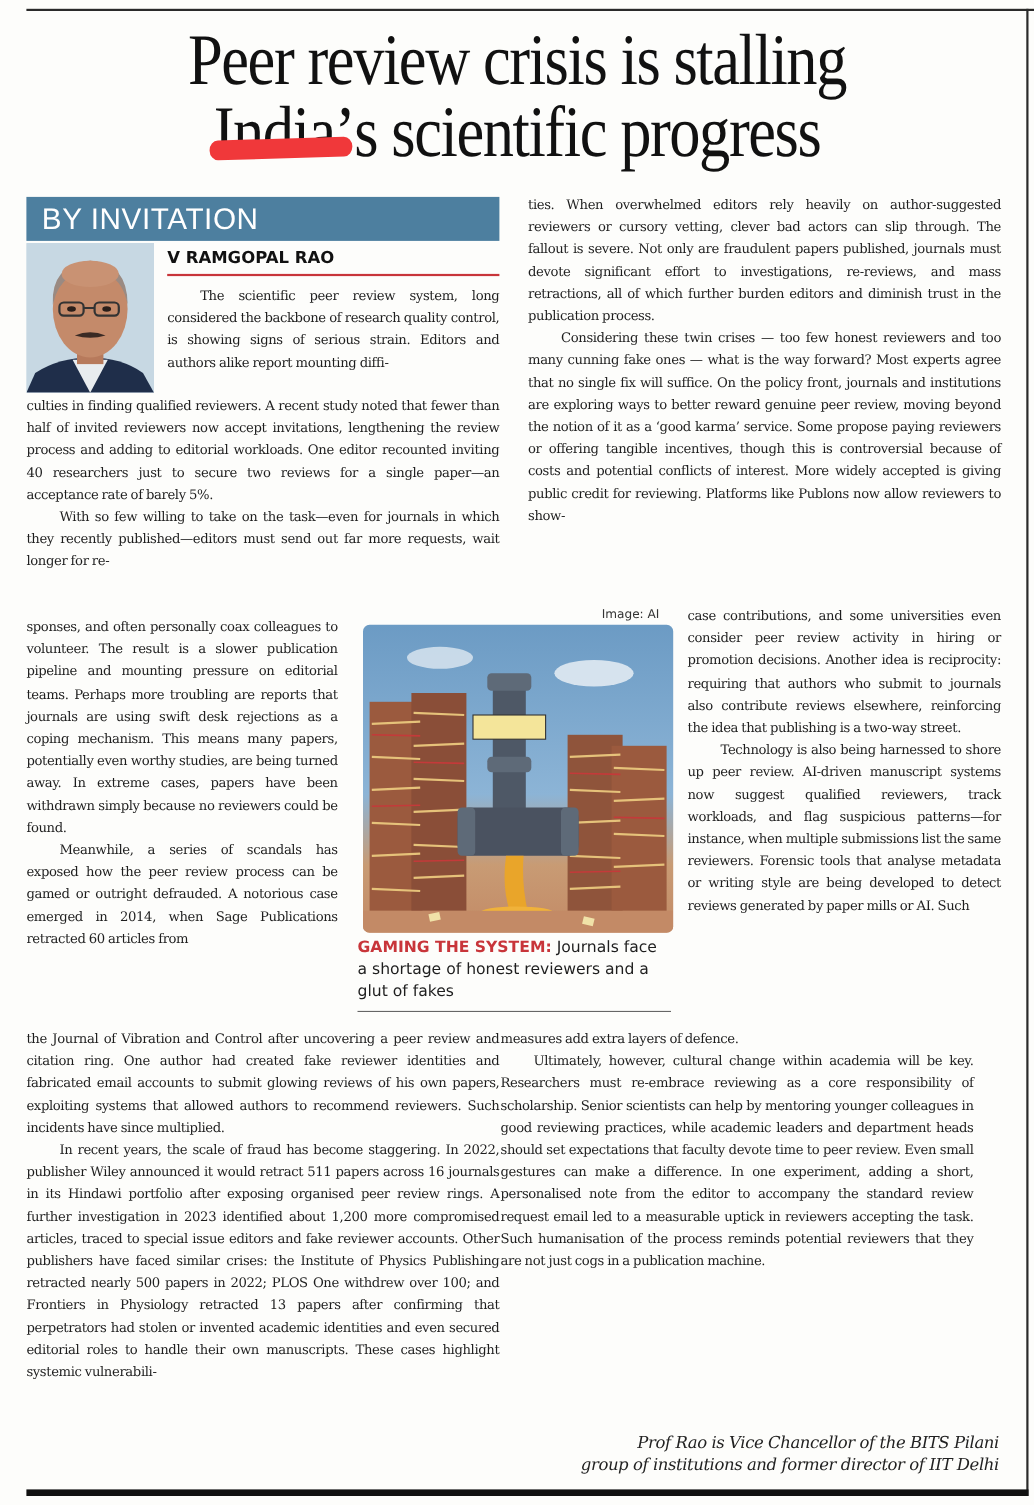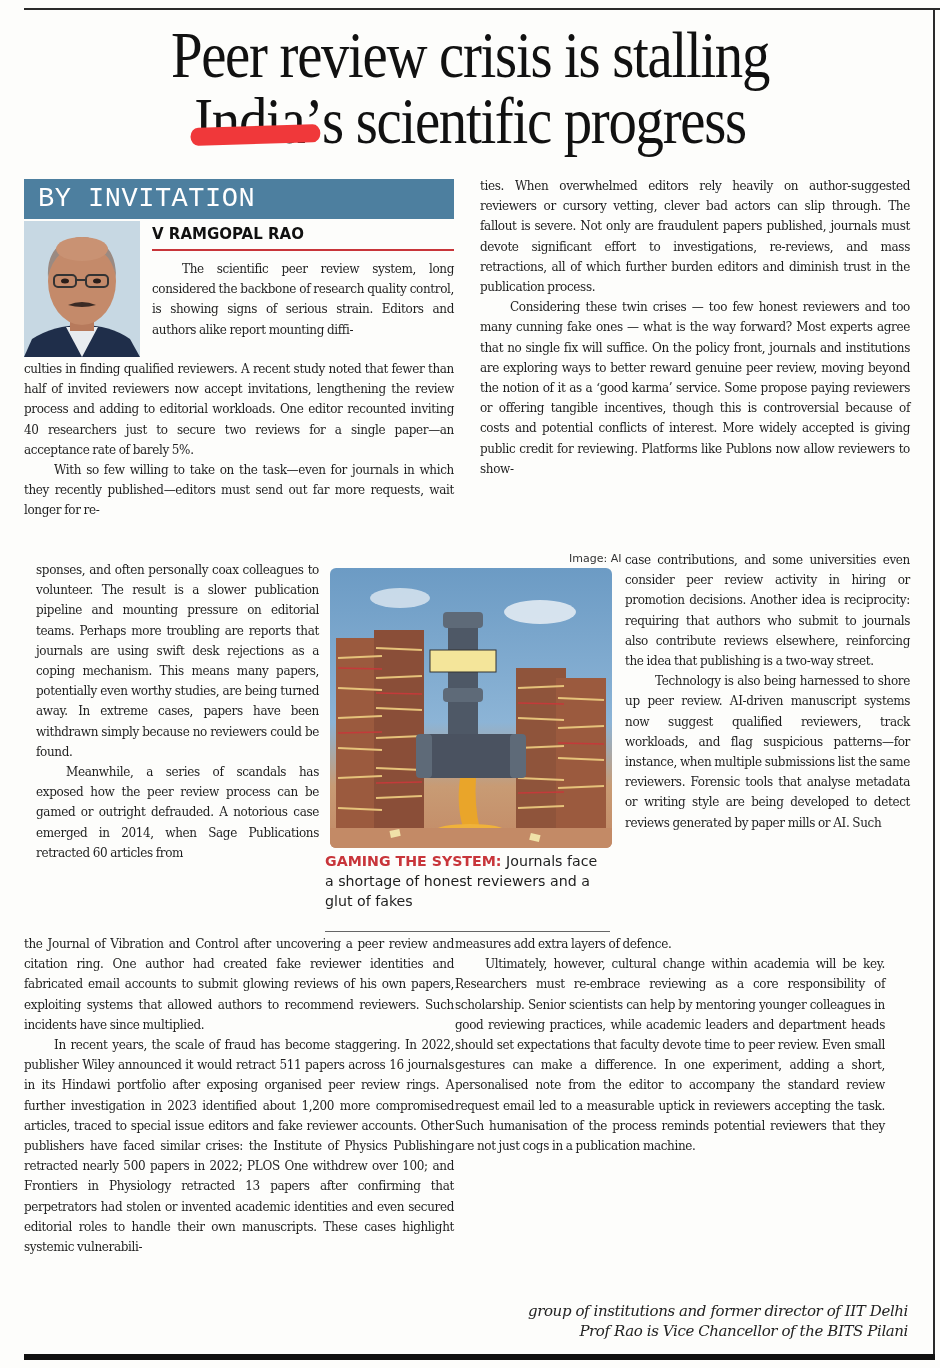--- a/index.html
+++ b/index.html
@@ -25,53 +25,53 @@
     background: #f0383a; border-radius: 9px; transform: rotate(-1.5deg);
   }
 
   .col { position: absolute; font-family: "DejaVu Serif", serif; font-size: 12px; line-height: 20.2px; text-align: justify; color: #1e1e1e; letter-spacing: -0.35px; word-spacing: -0.5px; }
   .col p { text-indent: 0; hyphens: none; }
   .col p.indent { text-indent: 30px; }
 
   .banner {
     position: absolute; left: 24px; top: 179px; width: 430px; height: 40px;
     background: #4d7f9f; color: #ffffff;
-    font-family: Liberation Mono, monospace; font-size: 27px; line-height: 40px;
+    font-family: Liberation Sans, sans-serif; font-size: 27px; line-height: 40px;
     padding-left: 14px; letter-spacing: 0.5px;
   }
   .photo {
     position: absolute; left: 24px; top: 221px; width: 116px; height: 136px;
     background: #c9d9e4; overflow: hidden;
   }
   .byline {
     position: absolute; left: 152px; top: 223px; width: 302px;
     font-family: "DejaVu Sans", sans-serif; font-weight: bold; font-size: 15px; line-height: 22px;
     color: #111; border-bottom: 2px solid #c8353a; padding-bottom: 4px;
   }
   .col-intro { left: 152px; top: 259px; width: 302px; }
   .col-left { left: 24px; top: 359px; width: 430px; }
-  .col-left-narrow { left: 36px; top: 560px; width: 283px; }
+  .col-left-narrow { left: 24px; top: 560px; width: 283px; }
   .col-left-bottom { left: 24px; top: 934px; width: 430px; }
   .col-right-top { left: 480px; top: 176px; width: 430px; }
   .col-right-narrow { left: 625px; top: 550px; width: 285px; }
   .col-right-bottom { left: 455px; top: 934px; width: 430px; }
 
   .credit {
-    position: absolute; left: 569px; top: 552px; font-family: "DejaVu Sans", sans-serif;
+    position: absolute; left: 547px; top: 552px; font-family: "DejaVu Sans", sans-serif;
     font-size: 11px; color: #333;
   }
   .illus {
     position: absolute; left: 330px; top: 568px; width: 282px; height: 280px;
     background: linear-gradient(#6c9bc4 0%, #8cb4d6 55%, #c89b74 78%, #c38a66 100%);
     border-radius: 6px; overflow: hidden;
   }
   .caption {
     position: absolute; left: 325px; top: 851px; width: 285px;
     font-family: "DejaVu Sans", sans-serif; font-size: 14.2px; line-height: 20px; color: #1e1e1e;
-    border-bottom: 1px solid #666; padding-bottom: 20px;
+    border-bottom: 1px solid #666; padding-bottom: 8px;
   }
   .caption .kicker { color: #c8353a; font-weight: bold; }
 
   .sig {
     position: absolute; left: 480px; top: 1301px; width: 428px;
     font-family: "DejaVu Serif", serif; font-style: italic; font-size: 15px; line-height: 20px;
     text-align: right; color: #222; letter-spacing: -0.4px;
   }
   .endmark { display: inline-block; width: 9px; height: 9px; background: #6a6a6a; margin-left: 4px; vertical-align: 0px; }
 </style>
@@ -204,17 +204,17 @@
   <p>case contributions, and some universities even consider peer review activity in hiring or promotion decisions. Another idea is reciprocity: requiring that authors who submit to journals also contribute reviews elsewhere, reinforcing the idea that publishing is a two-way street.</p>
   <p class="indent">Technology is also being harnessed to shore up peer review. AI-driven manuscript systems now suggest qualified reviewers, track workloads, and flag suspicious patterns—for instance, when multiple submissions list the same reviewers. Forensic tools that analyse metadata or writing style are being developed to detect reviews generated by paper mills or AI. Such</p>
 </div>
 
 <div class="col col-right-bottom">
   <p>measures add extra layers of defence.</p>
   <p class="indent">Ultimately, however, cultural change within academia will be key. Researchers must re-embrace reviewing as a core responsibility of scholarship. Senior scientists can help by mentoring younger colleagues in good reviewing practices, while academic leaders and department heads should set expectations that faculty devote time to peer review. Even small gestures can make a difference. In one experiment, adding a short, personalised note from the editor to accompany the standard review request email led to a measurable uptick in reviewers accepting the task. Such humanisation of the process reminds potential reviewers that they are not just cogs in a publication machine.</p>
 </div>
 
 <div class="sig">
+  <div>Prof Rao is Vice Chancellor of the BITS Pilani</div>
   <div>group of institutions and former director of IIT Delhi</div>
-  <div>Prof Rao is Vice Chancellor of the BITS Pilani</div>
 </div>
 
 <div class="frame-bottom"></div>
 
 </body></html>

